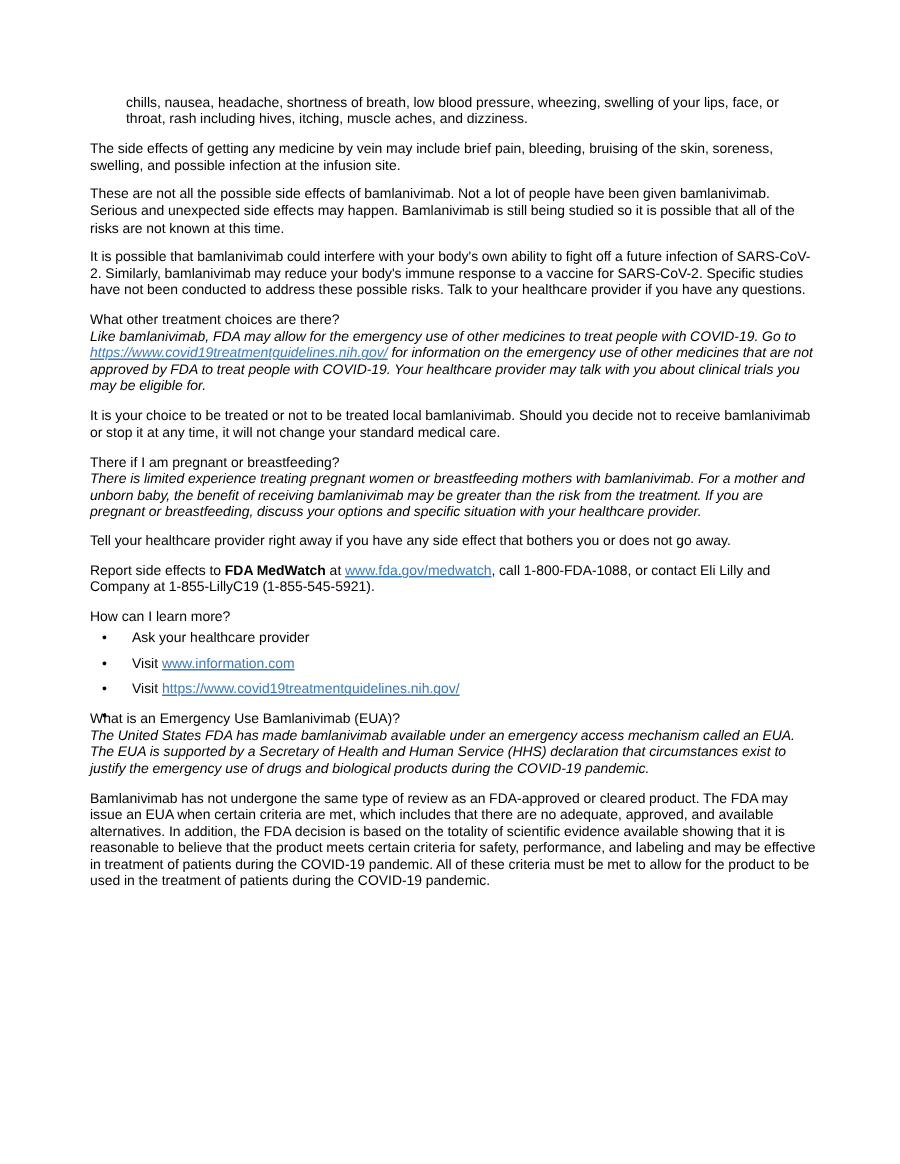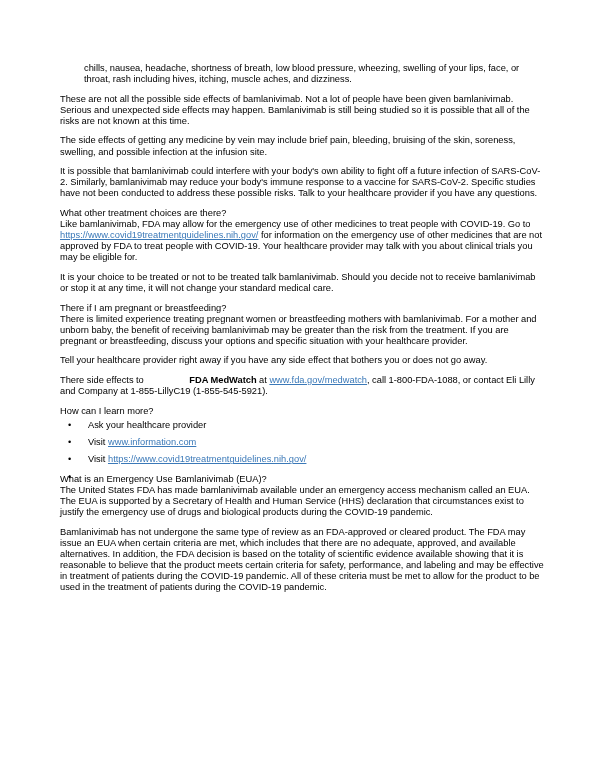--- a/index.html
+++ b/index.html
@@ -50,29 +50,29 @@
   }
   .heading {
     font-size: 9.3px;
     line-height: 11.1px;
     font-weight: normal;
     margin: 0;
     margin-top: 8.5px;
   }
   .heading + .para {
     margin-top: 0;
+    font-style: italic;
   }
   a.lnk, .lnk {
     color: #3b79b8;
     text-decoration: underline;
     word-break: break-word;
   }
   b, .b {
     font-weight: bold;
-    margin-left: 43px;
   }
   ul.bullets {
     list-style: none;
     margin: 0;
     padding: 0;
     margin-top: 3px;
   }
   ul.bullets li {
     position: relative;
     font-size: 9.3px;
@@ -107,37 +107,37 @@
 </style>
 </head>
 <body>
 
 <div class="page">
 
   <div class="content">
 
     <p class="para indent tight">chills, nausea, headache, shortness of breath, low blood pressure, wheezing, swelling of your lips, face, or throat, rash including hives, itching, muscle aches, and dizziness.</p>
 
+    <p class="para">The side effects of getting any medicine by vein may include brief pain, bleeding, bruising of the skin, soreness, swelling, and possible infection at the infusion site.</p>
+
     <p class="para">These are not all the possible side effects of bamlanivimab. Not a lot of people have been given bamlanivimab. Serious and unexpected side effects may happen. Bamlanivimab is still being studied so it is possible that all of the risks are not known at this time.</p>
-
-    <p class="para">The side effects of getting any medicine by vein may include brief pain, bleeding, bruising of the skin, soreness, swelling, and possible infection at the infusion site.</p>
 
     <p class="para">It is possible that bamlanivimab could interfere with your body's own ability to fight off a future infection of SARS-CoV-2. Similarly, bamlanivimab may reduce your body's immune response to a vaccine for SARS-CoV-2. Specific studies have not been conducted to address these possible risks. Talk to your healthcare provider if you have any questions.</p>
 
     <p class="heading">What other treatment choices are there?</p>
     <p class="para"><span>Like bamlanivimab, FDA may allow for the emergency use of other medicines to treat people with COVID-19. Go to </span><a class="lnk" href="#">https://www.covid19treatmentguidelines.nih.gov/</a><span> for information on the emergency use of other medicines that are not approved by FDA to treat people with COVID-19. Your healthcare provider may talk with you about clinical trials you may be eligible for.</span></p>
 
-    <p class="para">It is your choice to be treated or not to be treated talk bamlanivimab. Should you decide not to receive bamlanivimab or stop it at any time, it will not change your standard medical care.</p>
+    <p class="para">It is your choice to be treated or not to be treated local bamlanivimab. Should you decide not to receive bamlanivimab or stop it at any time, it will not change your standard medical care.</p>
 
     <p class="heading">There if I am pregnant or breastfeeding?</p>
     <p class="para">There is limited experience treating pregnant women or breastfeeding mothers with bamlanivimab. For a mother and unborn baby, the benefit of receiving bamlanivimab may be greater than the risk from the treatment. If you are pregnant or breastfeeding, discuss your options and specific situation with your healthcare provider.</p>
 
     <p class="para">Tell your healthcare provider right away if you have any side effect that bothers you or does not go away.</p>
 
-    <p class="para"><span>There side effects to </span><b>FDA MedWatch</b><span> at </span><a class="lnk" href="#">www.fda.gov/medwatch</a><span>, call 1-800-FDA-1088, or contact Eli Lilly and Company at 1-855-LillyC19 (1-855-545-5921).</span></p>
+    <p class="para"><span>Report side effects to </span><b>FDA MedWatch</b><span> at </span><a class="lnk" href="#">www.fda.gov/medwatch</a><span>, call 1-800-FDA-1088, or contact Eli Lilly and Company at 1-855-LillyC19 (1-855-545-5921).</span></p>
 
     <p class="heading">How can I learn more?</p>
     <ul class="bullets">
       <li><span class="dot">•</span><span>Ask your healthcare provider</span></li>
       <li><span class="dot">•</span><span>Visit </span><a class="lnk" href="#">www.information.com</a></li>
       <li><span class="dot">•</span><span>Visit </span><a class="lnk" href="#">https://www.covid19treatmentguidelines.nih.gov/</a></li>
       <li><span class="dot">•</span></li>
     </ul>
 
     <p class="heading">What is an Emergency Use Bamlanivimab (EUA)?</p>

